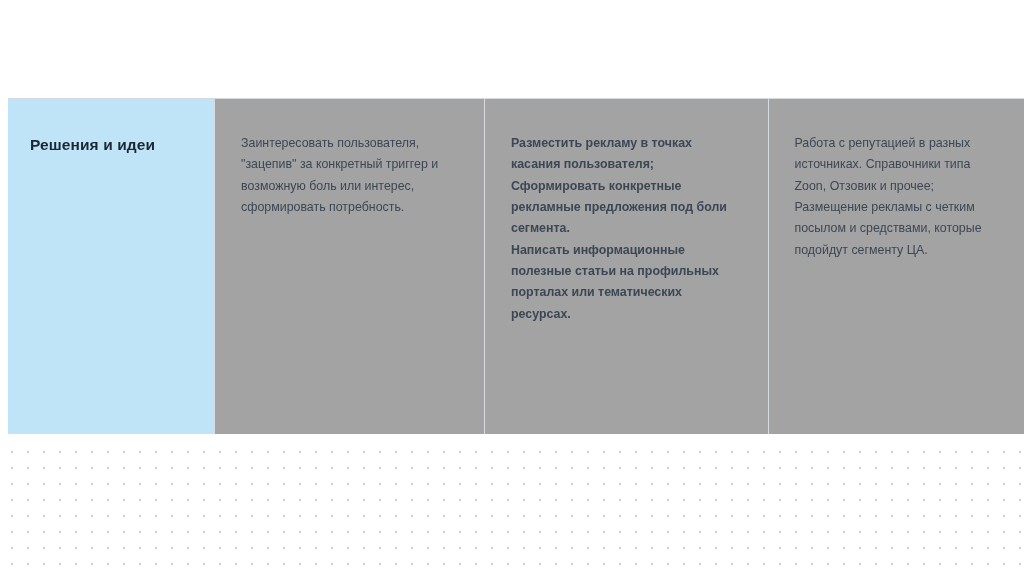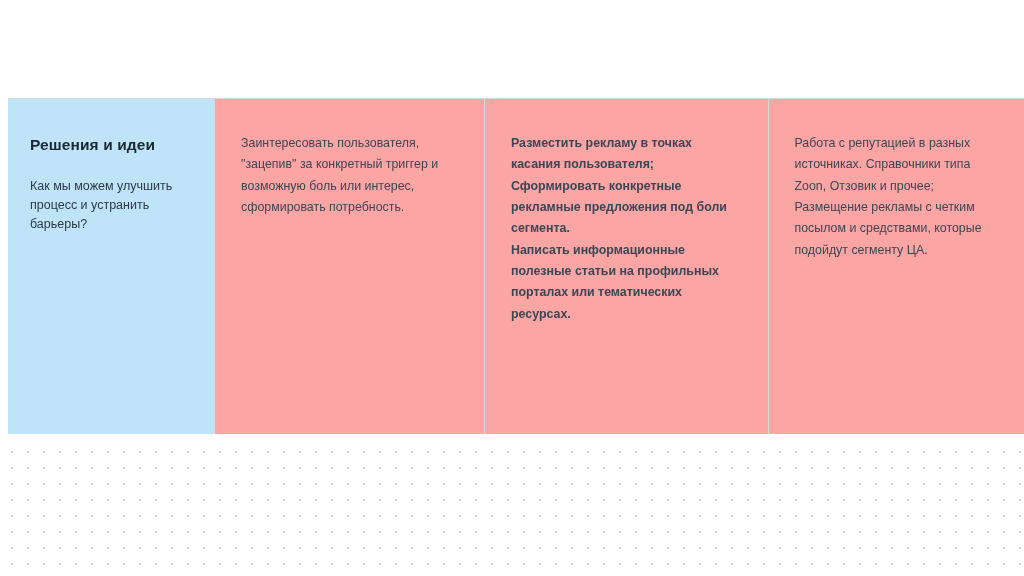--- a/index.html
+++ b/index.html
@@ -28,21 +28,21 @@
     background-position: 4px 6px;
   }
 
   .board {
     position: absolute;
     left: 8px;
     top: 98px;
     width: 1016px;
     height: 336px;
     display: flex;
-    background: #fca5a5;
+    background: #a3a3a3;
     border-top: 1px solid #d6d9de;
     box-sizing: border-box;
   }
 
   .col {
     position: relative;
     box-sizing: border-box;
     height: 100%;
   }
 
@@ -89,21 +89,20 @@
 </style>
 </head>
 <body>
 
 <div class="dot-field"></div>
 
 <div class="board">
 
   <div class="col col-header">
     <div class="title">Решения и идеи</div>
-    <div class="subtitle">Как мы можем улучшить процесс и устранить барьеры?</div>
   </div>
 
   <div class="col col-body col-1">
     <p>Заинтересовать пользователя, "зацепив" за конкретный триггер и возможную боль или интерес, сформировать потребность.</p>
   </div>
 
   <div class="col col-body col-2">
     <p>Разместить рекламу в точках касания пользователя;
 Сформировать конкретные рекламные предложения под боли сегмента.
 Написать информационные полезные статьи на профильных порталах или тематических ресурсах.</p>

